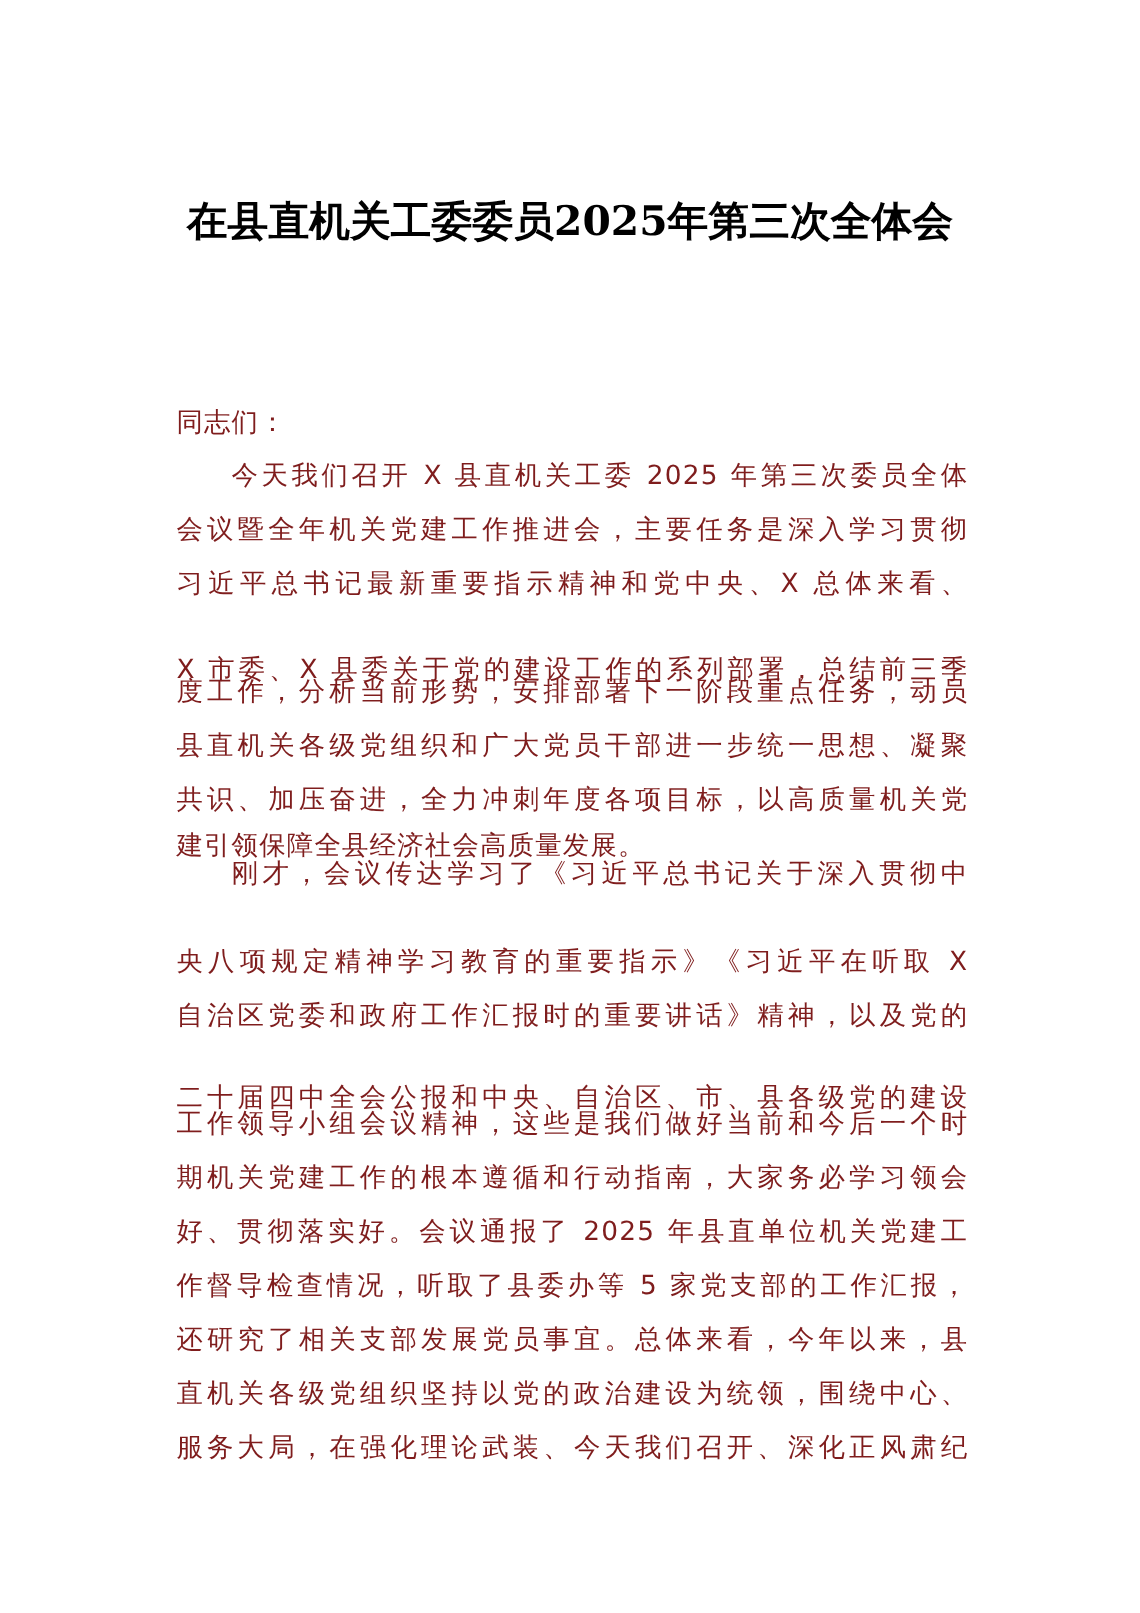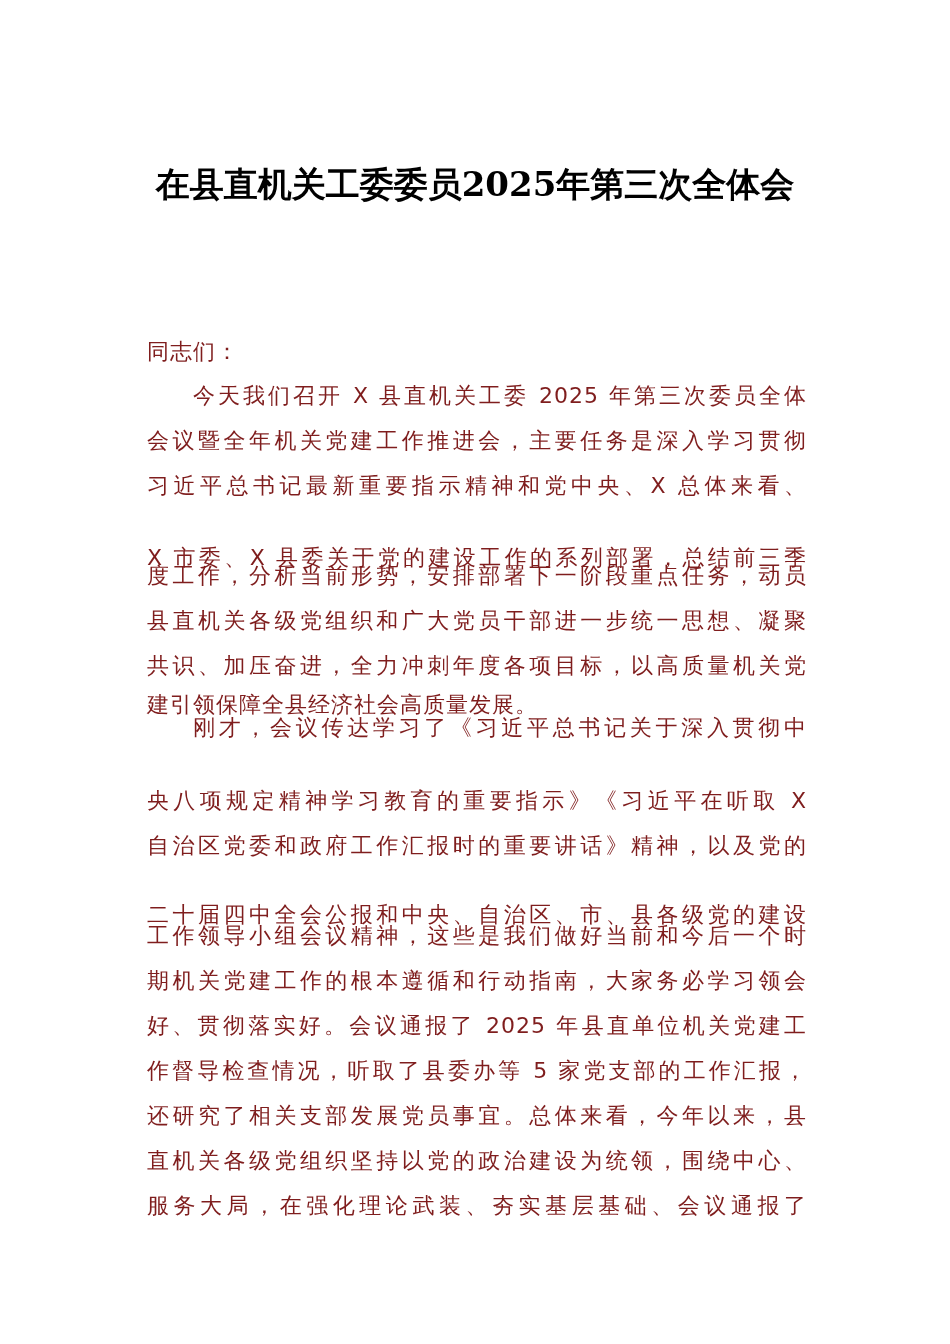--- a/index.html
+++ b/index.html
@@ -40,15 +40,15 @@
     <div class="line indent" style="top:713px;">刚才，会议传达学习了《习近平总书记关于深入贯彻中</div>
     <div class="line" style="top:786px;">央八项规定精神学习教育的重要指示》《习近平在听取 X</div>
     <div class="line" style="top:831px;">自治区党委和政府工作汇报时的重要讲话》精神，以及党的</div>
     <div class="line" style="top:900px;">二十届四中全会公报和中央、自治区、市、县各级党的建设</div>
     <div class="line" style="top:921px;">工作领导小组会议精神，这些是我们做好当前和今后一个时</div>
     <div class="line" style="top:966px;">期机关党建工作的根本遵循和行动指南，大家务必学习领会</div>
     <div class="line" style="top:1011px;">好、贯彻落实好。会议通报了 2025 年县直单位机关党建工</div>
     <div class="line" style="top:1056px;">作督导检查情况，听取了县委办等 5 家党支部的工作汇报，</div>
     <div class="line" style="top:1101px;">还研究了相关支部发展党员事宜。总体来看，今年以来，县</div>
     <div class="line" style="top:1146px;">直机关各级党组织坚持以党的政治建设为统领，围绕中心、</div>
-    <div class="line" style="top:1191px;">服务大局，在强化理论武装、夯实基层基础、会议通报了</div>
+    <div class="line" style="top:1191px;">服务大局，在强化理论武装、今天我们召开、深化正风肃纪</div>
   </div>
 </div>
 
 </body></html>

